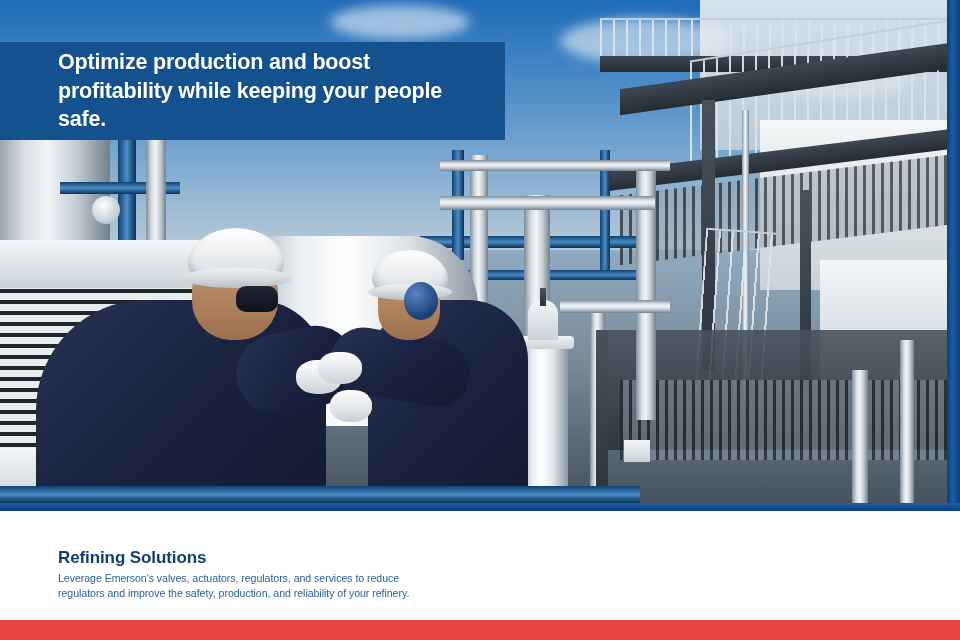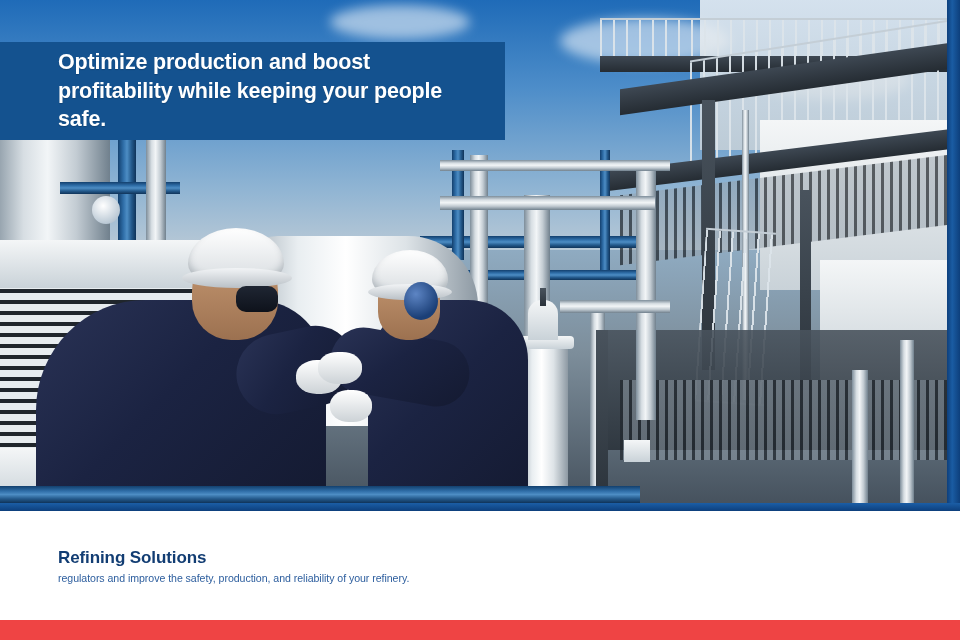--- a/index.html
+++ b/index.html
@@ -309,18 +309,19 @@
   </div>
   <div class="bar-bottom"></div>
 
   <div class="headline-banner">
     <p class="headline">Optimize production and boost profitability while keeping your people safe.</p>
   </div>
 
   <div class="footer">
     <div class="footer-text">
       <h2 class="footer-title">Refining Solutions</h2>
+      <p class="footer-sub">Leverage Emerson's valves, actuators, regulators, and services to reduce</p>
       <p class="footer-sub">regulators and improve the safety, production, and reliability of your refinery.</p>
     </div>
 
   </div>
 
 </div>
 
 </body></html>

